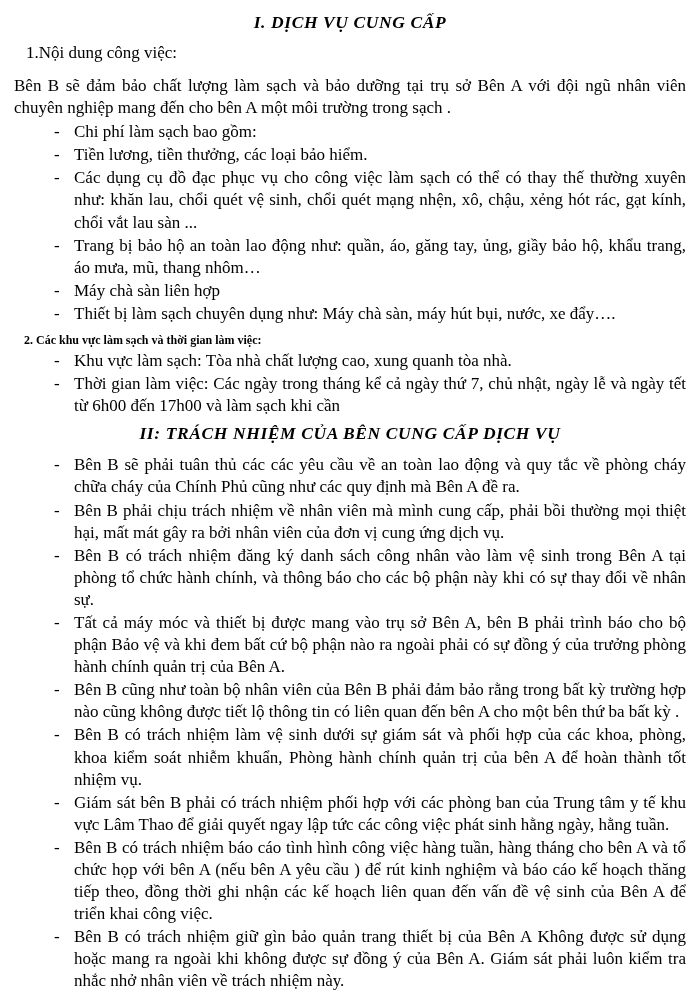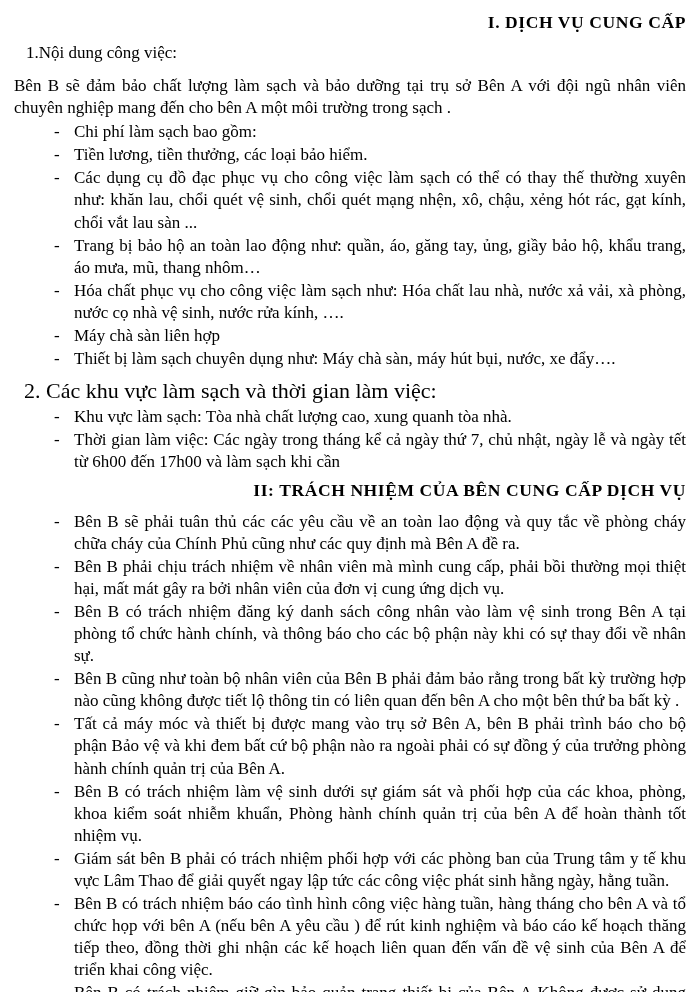--- a/index.html
+++ b/index.html
@@ -12,34 +12,35 @@
     min-height: 992px;
     font-family: "Liberation Serif", "DejaVu Serif", serif;
     color: #000000;
   }
   .page {
     width: 700px;
     box-sizing: border-box;
     padding: 8px 14px 10px 14px;
   }
   .h-center {
-    text-align: right;
+    text-align: center;
     font-weight: bold;
     font-size: 17.5px;
     letter-spacing: 0.6px;
     margin: 4px 0 10px 0;
+    font-style: italic;
   }
   .h-sub {
     font-weight: normal;
     font-size: 17px;
     margin: 5px 0 2px 12px;
   }
   .h-sub2 {
-    font-weight: normal;
-    font-size: 22px;
+    font-weight: bold;
+    font-size: 12px;
     margin: 8px 0 2px 10px;
   }
   .para {
     font-size: 17px;
     line-height: 1.30;
     text-align: justify;
     margin: 12px 0 2px 0;
   }
   ul.dashlist {
     list-style: none;
@@ -76,39 +77,38 @@
 
   <div class="h-sub">1.Nội dung công việc:</div>
 
   <div class="para">Bên B sẽ đảm bảo chất lượng làm sạch và bảo dưỡng tại trụ sở Bên A với đội ngũ nhân viên chuyên nghiệp mang đến cho bên A một môi trường trong sạch .</div>
 
   <ul class="dashlist">
     <li>Chi phí làm sạch bao gồm:</li>
     <li>Tiền lương, tiền thưởng, các loại bảo hiểm.</li>
     <li>Các dụng cụ đồ đạc phục vụ cho công việc làm sạch có thể có thay thế thường xuyên như: khăn lau, chổi quét vệ sinh, chổi quét mạng nhện, xô, chậu, xẻng hót rác, gạt kính, chổi vắt lau sàn ...</li>
     <li>Trang bị bảo hộ an toàn lao động như: quần, áo, găng tay, ủng, giầy bảo hộ, khẩu trang, áo mưa, mũ, thang nhôm…</li>
-    <li>Hóa chất phục vụ cho công việc làm sạch như: Hóa chất lau nhà, nước xả vải, xà phòng, nước cọ nhà vệ sinh, nước rửa kính, ….</li>
     <li>Máy chà sàn liên hợp</li>
     <li>Thiết bị làm sạch chuyên dụng như: Máy chà sàn, máy hút bụi, nước, xe đẩy….</li>
   </ul>
 
   <div class="h-sub2">2. Các khu vực làm sạch và thời gian làm việc:</div>
 
   <ul class="dashlist">
     <li>Khu vực làm sạch: Tòa nhà chất lượng cao, xung quanh tòa nhà.</li>
     <li>Thời gian làm việc: Các ngày trong tháng kể cả ngày thứ 7, chủ nhật, ngày lễ và ngày tết từ 6h00 đến 17h00 và làm sạch khi cần</li>
   </ul>
 
   <div class="h-center sec2">II: TRÁCH NHIỆM CỦA BÊN CUNG CẤP DỊCH VỤ</div>
 
   <ul class="dashlist wide">
     <li>Bên B sẽ phải tuân thủ các các yêu cầu về an toàn lao động và quy tắc về phòng cháy chữa cháy của Chính Phủ cũng như các quy định mà Bên A đề ra.</li>
     <li>Bên B phải chịu trách nhiệm về nhân viên mà mình cung cấp, phải bồi thường mọi thiệt hại, mất mát gây ra bởi nhân viên của đơn vị cung ứng dịch vụ.</li>
     <li>Bên B có trách nhiệm đăng ký danh sách công nhân vào làm vệ sinh trong Bên A tại phòng tổ chức hành chính, và thông báo cho các bộ phận này khi có sự thay đổi về nhân sự.</li>
+    <li>Tất cả máy móc và thiết bị được mang vào trụ sở Bên A, bên B phải trình báo cho bộ phận Bảo vệ và khi đem bất cứ bộ phận nào ra ngoài phải có sự đồng ý của trưởng phòng hành chính quản trị của Bên A.</li>
     <li>Bên B cũng như toàn bộ nhân viên của Bên B phải đảm bảo rằng trong bất kỳ trường hợp nào cũng không được tiết lộ thông tin có liên quan đến bên A cho một bên thứ ba bất kỳ .</li>
-    <li>Tất cả máy móc và thiết bị được mang vào trụ sở Bên A, bên B phải trình báo cho bộ phận Bảo vệ và khi đem bất cứ bộ phận nào ra ngoài phải có sự đồng ý của trưởng phòng hành chính quản trị của Bên A.</li>
     <li>Bên B có trách nhiệm làm vệ sinh dưới sự giám sát và phối hợp của các khoa, phòng, khoa kiểm soát nhiễm khuẩn, Phòng hành chính quản trị của bên A để hoàn thành tốt nhiệm vụ.</li>
     <li>Giám sát bên B phải có trách nhiệm phối hợp với các phòng ban của Trung tâm y tế khu vực Lâm Thao để giải quyết ngay lập tức các công việc phát sinh hằng ngày, hằng tuần.</li>
     <li>Bên B có trách nhiệm báo cáo tình hình công việc hàng tuần, hàng tháng cho bên A  và tổ chức họp với bên A (nếu bên A yêu cầu ) để rút kinh nghiệm và báo cáo kế hoạch thăng tiếp theo, đồng thời ghi nhận các kế hoạch liên quan đến vấn đề vệ sinh của Bên A để triển khai công việc.</li>
     <li>Bên B có trách nhiệm giữ gìn bảo quản trang thiết bị của Bên A Không được sử dụng hoặc mang ra ngoài khi không được sự đồng ý của Bên A. Giám sát phải luôn kiểm tra nhắc nhở nhân viên về trách nhiệm này.</li>
   </ul>
 
 </div>
 
 </body></html>

